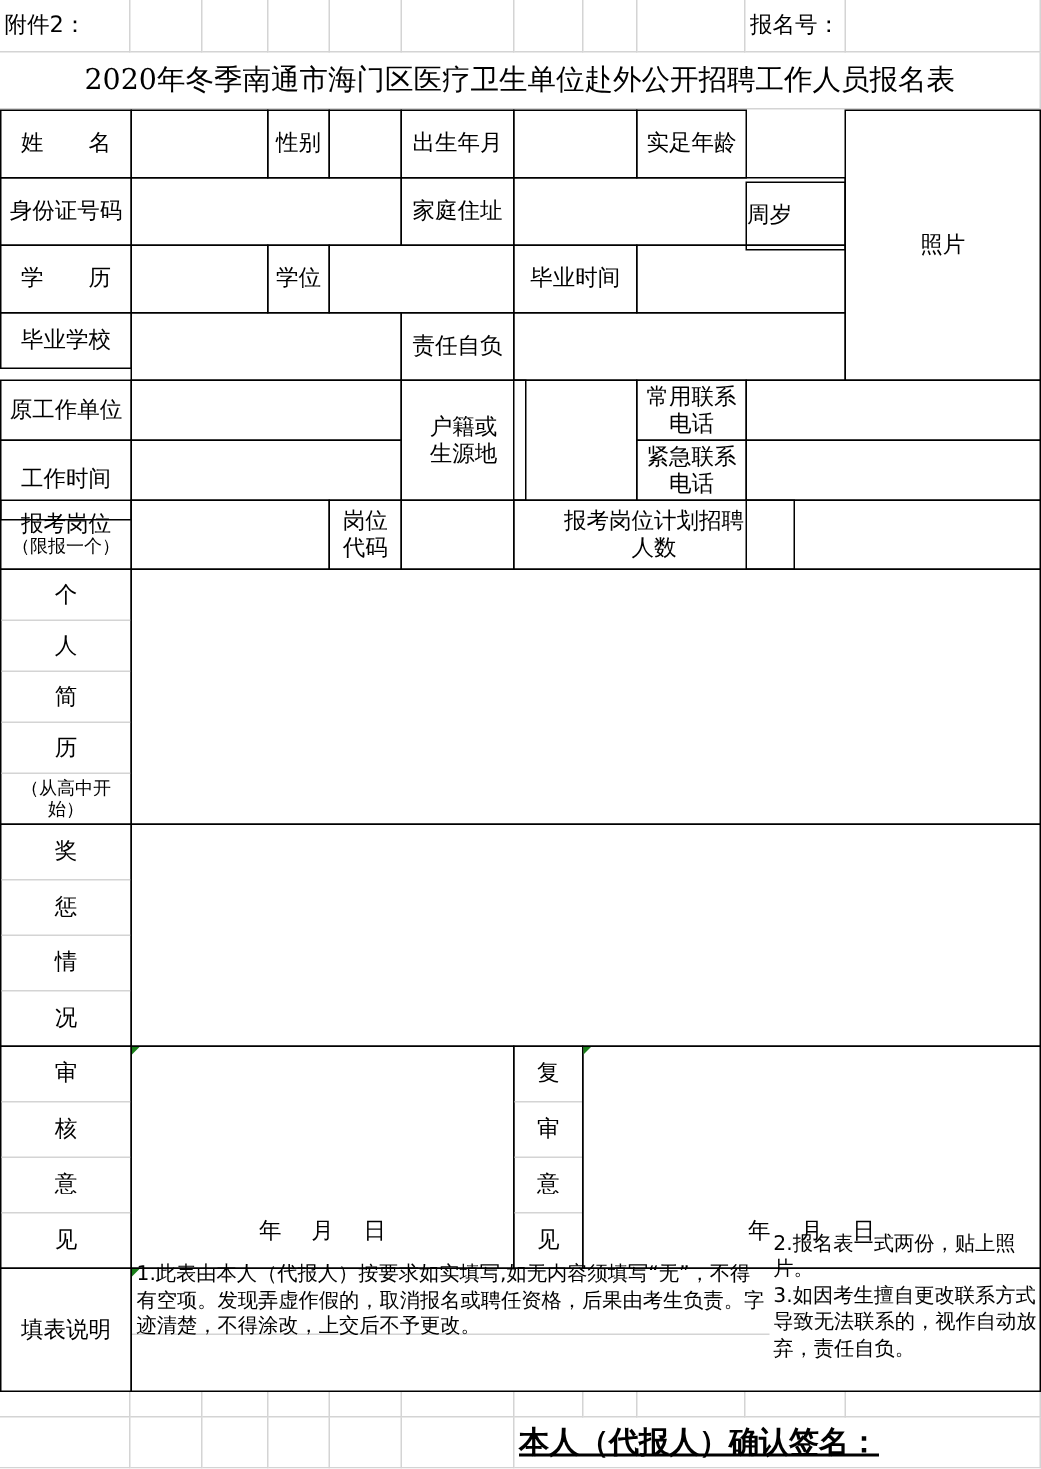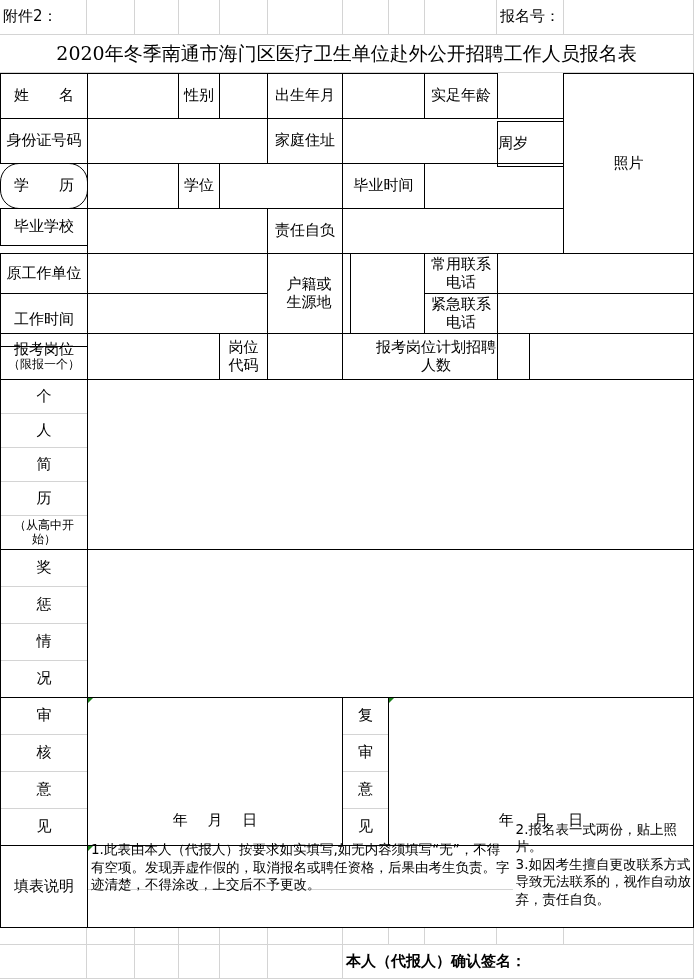--- a/index.html
+++ b/index.html
@@ -46,21 +46,21 @@
   </div>
 <div class="c b" style="left:563px;top:73px;width:131px;height:181px;">
     <span>照片</span>
   </div>
 
 <div class="c b" style="left:0;top:118px;width:88px;height:46px;">身份证号码</div>
 <div class="c b" style="left:87px;top:118px;width:181px;height:46px;"></div>
 <div class="c b" style="left:267px;top:118px;width:76px;height:46px;">家庭住址</div>
 <div class="c b" style="left:342px;top:118px;width:222px;height:46px;"></div>
 
-<div class="c b" style="left:0;top:163px;width:88px;height:46px;border-radius:19px;">学　　历</div>
+<div class="c b" style="left:0;top:163px;width:88px;height:46px;">学　　历</div>
 <div class="c b" style="left:87px;top:163px;width:92px;height:46px;"></div>
 <div class="c b" style="left:178px;top:163px;width:42px;height:46px;">学位</div>
 <div class="c b" style="left:219px;top:163px;width:124px;height:46px;"></div>
 <div class="c b" style="left:342px;top:163px;width:83px;height:46px;">毕业时间</div>
 <div class="c b" style="left:424px;top:163px;width:140px;height:46px;"></div>
 
 <div class="c b" style="left:0;top:208px;width:88px;height:38px;">毕业学校</div>
 <div class="c b" style="left:87px;top:208px;width:181px;height:46px;"></div>
 <div class="c b" style="left:267px;top:208px;width:76px;height:46px;">责任自负</div>
 <div class="c b" style="left:342px;top:208px;width:222px;height:46px;"></div>
@@ -146,13 +146,13 @@
 <div class="c g" style="left:425px;top:928px;width:72px;height:17px;"></div>
 <div class="c g" style="left:497px;top:928px;width:67px;height:17px;"></div>
 <div class="c g" style="left:564px;top:928px;width:130px;height:17px;"></div>
 
 <div class="c g" style="left:0;top:945px;width:87px;height:34px;"></div>
 <div class="c g" style="left:87px;top:945px;width:48px;height:34px;"></div>
 <div class="c g" style="left:135px;top:945px;width:44px;height:34px;"></div>
 <div class="c g" style="left:179px;top:945px;width:41px;height:34px;"></div>
 <div class="c g" style="left:220px;top:945px;width:48px;height:34px;"></div>
 <div class="c g" style="left:268px;top:945px;width:75px;height:34px;"></div>
-<div class="c g bold left" style="left:343px;top:945px;width:351px;height:34px;font-size:15px;">本人（代报人）确认签名：</div>
+<div class="c g bold left" style="left:343px;top:945px;width:351px;height:34px;font-size:20px;text-decoration:underline;">本人（代报人）确认签名：</div>
 
 </body></html>

